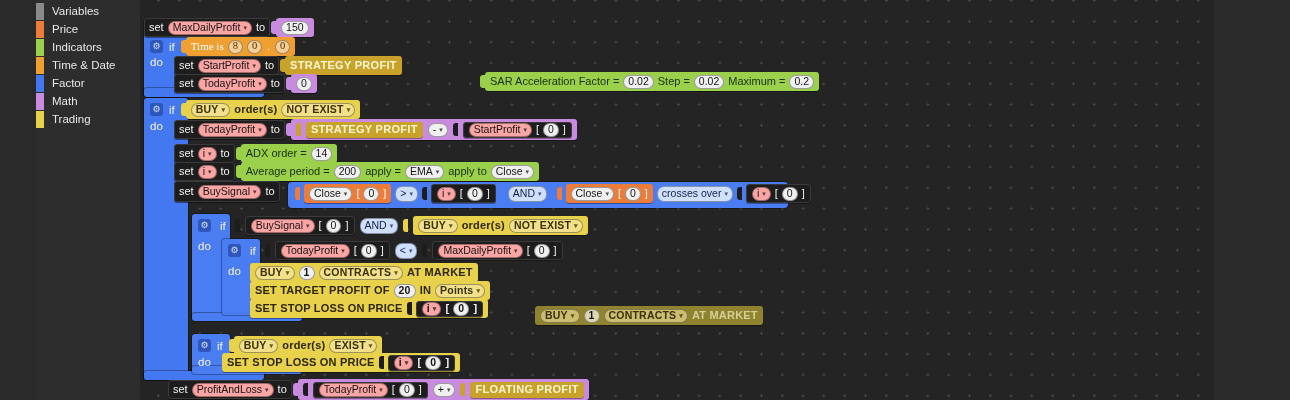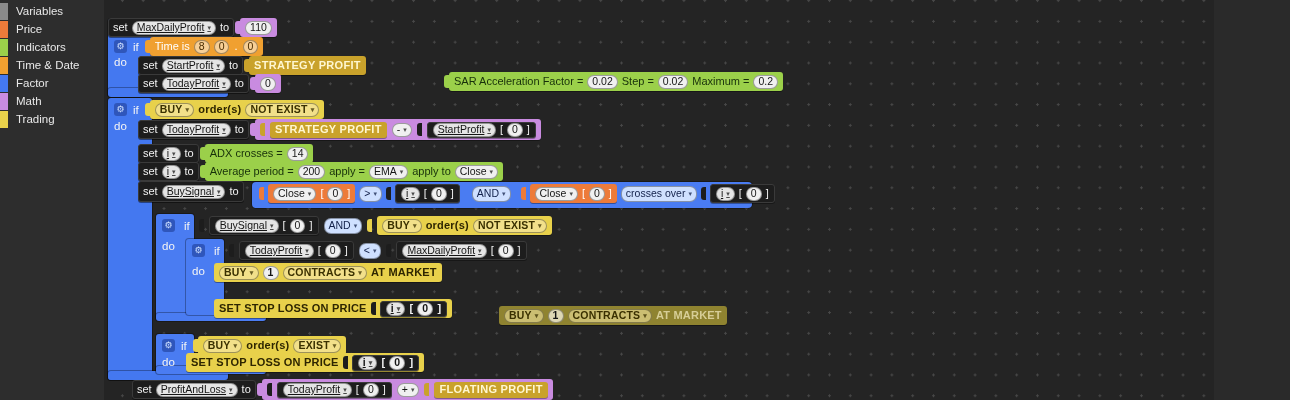--- a/index.html
+++ b/index.html
@@ -1,19 +1,19 @@
 <!DOCTYPE html>
 <html><head>
 <meta charset="utf-8">
 <style>
   * { box-sizing: border-box; margin:0; padding:0; }
   html,body{ width:1290px; height:400px; overflow:hidden; background:#2a2a2a;
     font-family:"Liberation Sans", sans-serif; }
 
-  #app { position:relative; width:1214px; height:400px; display:flex; }
+  #app { position:relative; width:1214px; height:400px; display:flex;padding-left:36px; }
 
   
   #toolbox{
     width:104px; height:400px; background:#2d2d2d; flex:0 0 104px;
     padding-top:2px; position:relative; z-index:40;
   }
   .tb-item{ display:flex; align-items:center; height:18px; position:relative; }
   .tb-swatch{ width:8px; height:17px; flex:0 0 8px; margin-right:8px; }
   .tb-label{ color:#e8e8e8; font-size:11.5px; line-height:18px; white-space:nowrap; }
 
@@ -44,21 +44,21 @@
   }
   .stmt.dark{ background:#1d1d1d; border:1px solid #3a3a3a; }
   .lbl{ font-size:11px; color:#f2f2f2; line-height:1; }
 
   
   .fld{
     display:inline-flex; align-items:center; gap:3px; height:14px;
     padding:0 4px; border-radius:7px; font-size:10.5px; line-height:1;
     border:1px solid rgba(0,0,0,0.35);
   }
-  .fld.gray{ background:#e5e5e5; color:#141414;text-decoration:underline; }
+  .fld.gray{ background:#fca5a5; color:#141414; }
   .fld.white{ background:#f0f0f0; color:#151515; }
   .fld.ltblue{ background:#cfe0ff; color:#12204a; }
   .fld.ylw{ background:#f2e08a; color:#3a3000; }
   .fld.caret:after{ content:"▾"; font-size:7px; opacity:.75; }
 
   
   .plug{ width:5px; height:13px; border-radius:3px 0 0 3px; flex:0 0 5px; }
 
   
   .vblk{
@@ -79,21 +79,21 @@
   
   .gear{
     width:13px; height:13px; border-radius:3px; background:#2f56bb;
     display:inline-flex; align-items:center; justify-content:center;
     color:#cfe0ff; font-size:9px; line-height:1;
   }
   .kw{ color:#f4f4f4; font-size:11.5px; }
   .kw.do{ color:#f4f4f4; }
 
   
-  .v-amber{ background:#F0A030; color:#fff; }
+  .v-amber{ background:#F0A030; color:#fff;font-family:Liberation Serif, serif; }
   .fld.amber{ background:#f7cf96; color:#4a2c00; }
   .dotsep{ color:#fff; font-size:11px; padding:0 1px; }
 </style>
 </head>
 <body>
 
 <div id="app">
 
   <div id="toolbox">
     <div class="tb-item" style="top:0">
@@ -145,21 +145,21 @@
     <div class="cblock lighter" style="left:148px; top:182px; width:500px; height:26px; border-radius:4px;"></div>
 
     <div class="row" style="left:4px; top:18px;">
       <span class="stmt dark">
         <span class="lbl">set</span>
         <span class="fld gray caret">MaxDailyProfit</span>
         <span class="lbl">to</span>
       </span>
       <span class="plug" style="background:#C98BE0; margin-left:1px;"></span>
       <span class="vblk v-purple">
-        <span class="fld white">110</span>
+        <span class="fld white">150</span>
       </span>
     </div>
 
     <div class="row" style="left:10px; top:37px;">
       <span class="gear">⚙</span>
       <span class="kw" style="margin:0 6px;">if</span>
       <span class="plug" style="background:#F0A030"></span>
       <span class="vblk v-amber">
         <span>Time is</span>
         <span class="fld amber">8</span>
@@ -248,21 +248,21 @@
     </div>
 
     <div class="row" style="left:34px; top:144px;">
       <span class="stmt dark">
         <span class="lbl">set</span>
         <span class="fld gray caret">i</span>
         <span class="lbl">to</span>
       </span>
       <span class="plug" style="background:#9BD04A; margin-left:1px;"></span>
       <span class="vblk v-green">
-        <span>ADX crosses =</span>
+        <span>ADX order =</span>
         <span class="fld white">14</span>
       </span>
     </div>
 
     <div class="row" style="left:34px; top:162px;">
       <span class="stmt dark">
         <span class="lbl">set</span>
         <span class="fld gray caret">i</span>
         <span class="lbl">to</span>
       </span>
@@ -368,20 +368,28 @@
 
     <div class="row" style="left:110px; top:263px;">
       <span class="vblk v-yellow">
         <span class="fld ylw caret">BUY</span>
         <span class="fld white">1</span>
         <span class="fld ylw caret">CONTRACTS</span>
         <span>AT MARKET</span>
       </span>
     </div>
 
+    <div class="row" style="left:110px; top:281px;">
+      <span class="vblk v-yellow">
+        <span>SET TARGET PROFIT OF</span>
+        <span class="fld white">20</span>
+        <span>IN</span>
+        <span class="fld ylw caret">Points</span>
+      </span>
+    </div>
 
     <div class="row" style="left:110px; top:299px;">
       <span class="vblk v-yellow">
         <span>SET STOP LOSS ON PRICE</span>
         <span class="plug" style="background:#1d1d1d"></span>
         <span class="vblk v-dark" style="height:16px;">
           <span class="fld gray caret">i</span>
           <span class="idx">[</span>
           <span class="fld white">0</span>
           <span class="idx">]</span>

